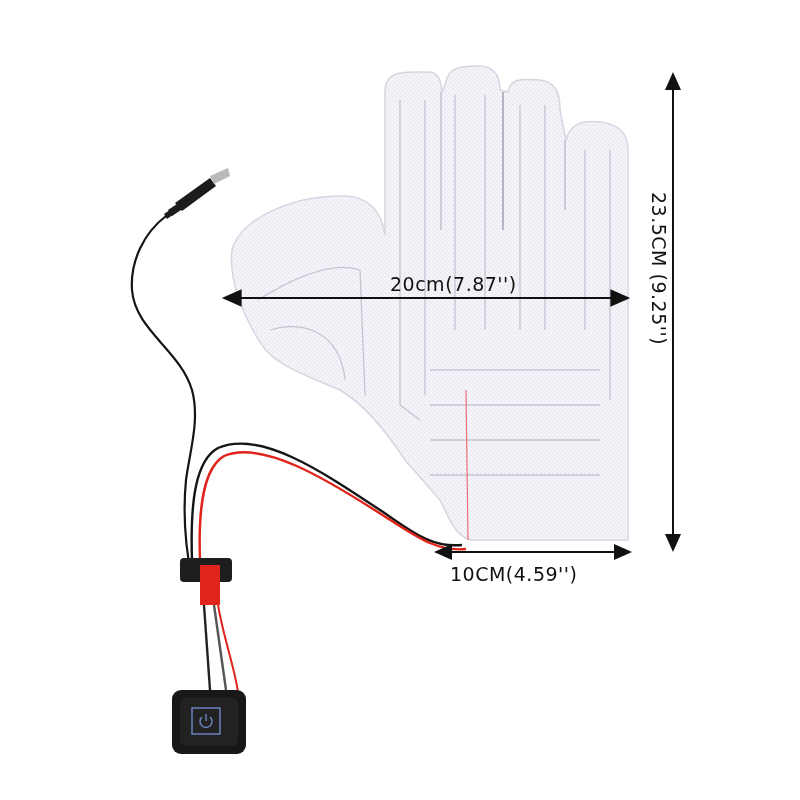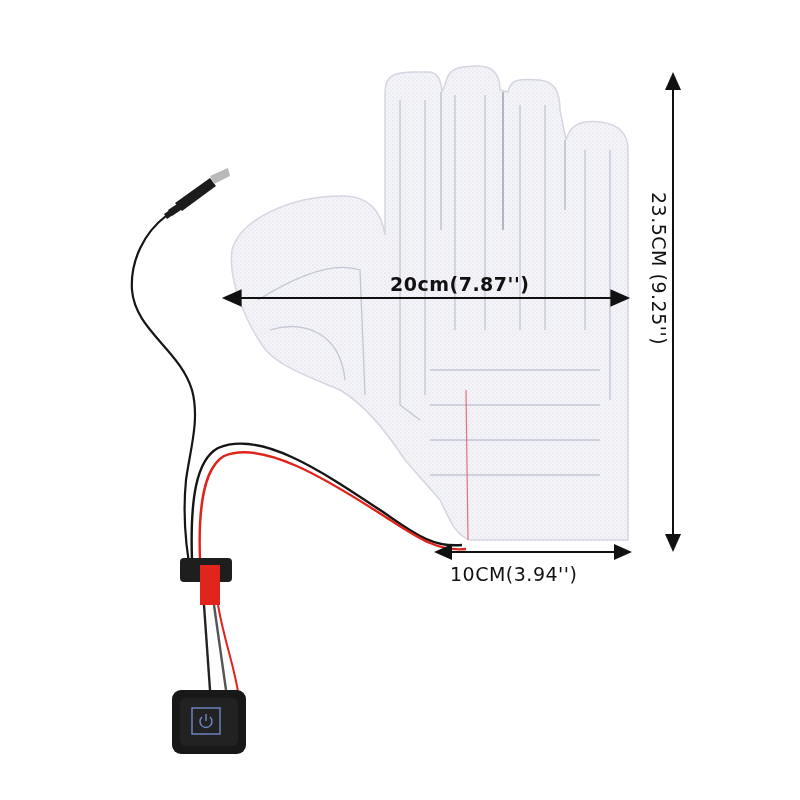--- a/index.html
+++ b/index.html
@@ -1,19 +1,19 @@
 <!DOCTYPE html>
 <html><head>
   <meta charset="utf-8">
   <style>
     html, body { margin: 0; padding: 0; background: #ffffff; }
     body { width: 800px; height: 800px; position: relative; overflow: hidden; font-family: "DejaVu Sans", sans-serif; }
     .stage { position: absolute; left: 0; top: 0; width: 800px; height: 800px; }
     .dim-label { position: absolute; font-family: "DejaVu Sans", sans-serif; color: #111; font-size: 19px; letter-spacing: 0.5px; white-space: nowrap; }
-    .dim-width { left: 390px; top: 273px; font-weight: bold; }
+    .dim-width { left: 390px; top: 273px; }
     .dim-palm { left: 450px; top: 563px; }
     .dim-height { left: 670px; top: 192px; transform-origin: 0 0; transform: translate(0,0) rotate(90deg); }
   </style>
 </head>
 <body>
 
 <div class="stage">
   <svg width="800" height="800" viewBox="0 0 800 800" xmlns="http://www.w3.org/2000/svg">
     <defs>
       <pattern id="mesh" width="4" height="4" patternUnits="userSpaceOnUse">
@@ -95,14 +95,14 @@
     <line x1="224" y1="298" x2="628" y2="298" stroke="#111" stroke-width="2.2" marker-end="url(#arrowhead)"></line>
     <line x1="628" y1="298" x2="224" y2="298" stroke="#111" stroke-width="2.2" marker-end="url(#arrowhead)"></line>
     <line x1="673" y1="550" x2="673" y2="74" stroke="#111" stroke-width="2" marker-end="url(#arrowhead)"></line>
     <line x1="673" y1="74" x2="673" y2="550" stroke="#111" stroke-width="2" marker-end="url(#arrowhead)"></line>
     <line x1="436" y1="552" x2="630" y2="552" stroke="#111" stroke-width="2" marker-end="url(#arrowhead)"></line>
     <line x1="630" y1="552" x2="436" y2="552" stroke="#111" stroke-width="2" marker-end="url(#arrowhead)"></line>
   </svg>
 
   <div class="dim-label dim-width">20cm(7.87'')</div>
   <div class="dim-label dim-height">23.5CM (9.25'')</div>
-  <div class="dim-label dim-palm">10CM(3.94'')</div>
+  <div class="dim-label dim-palm">10CM(4.59'')</div>
 </div>
 
 </body></html>

